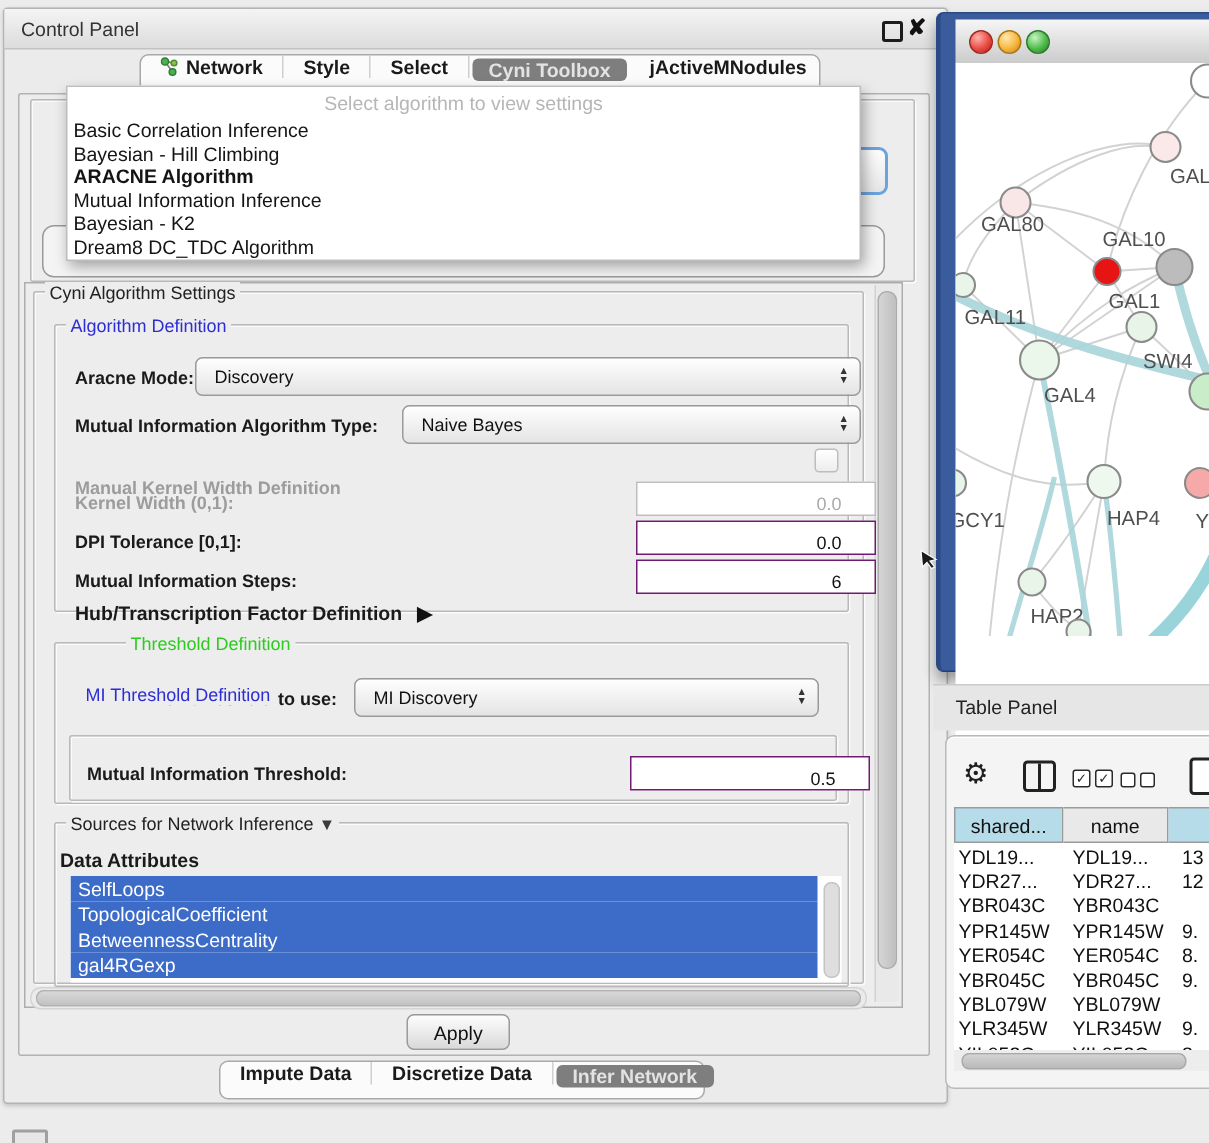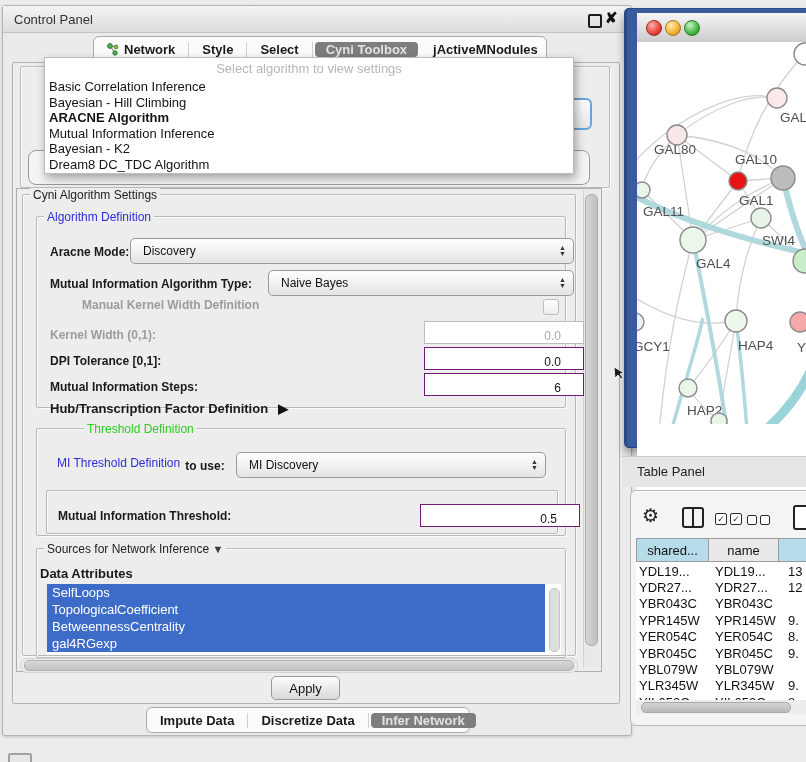--- a/index.html
+++ b/index.html
@@ -11,21 +11,21 @@
   .abs{position:absolute;}
   
   .cp-window{left:2px;top:5px;width:628px;height:729px;background:#ebebeb;
     border:1px solid #b4b4b4;border-radius:3px;box-shadow:0 1px 3px rgba(0,0,0,.18);}
   .cp-titlebar{left:3px;top:6px;width:626px;height:26px;
     background:linear-gradient(#f4f4f4,#dcdcdc);border-bottom:1px solid #c2c2c2;}
   .cp-title{left:14px;top:12px;font-size:13px;color:#333;}
   .float-btn{left:588px;top:14px;width:10px;height:10px;border:2px solid #1c1c1c;border-radius:2px;}
   .close-btn{left:605px;top:9px;font-size:15px;font-weight:bold;color:#111;}
   
-  .tabstrip{display:flex;align-items:center;background:#fbfbfb;border:1px solid #a9a9a9;border-radius:6px;}
+  .tabstrip{display:flex;align-items:flex-start;background:#fbfbfb;border:1px solid #a9a9a9;border-radius:6px;}
   .tabstrip-top{left:93px;top:36px;width:452px;height:24px;}
   .tabstrip-bottom{left:146px;top:707px;width:322px;height:24px;}
   .tab{display:flex;align-items:center;gap:5px;padding:0 13px;font-size:13px;font-weight:bold;
     color:#1a1a1a;border-right:1px solid #d0d0d0;white-space:nowrap;}
   .tab:last-child{border-right:none;}
   .tab.sel{background:#7e7e7e;color:#e3e3e3;border-radius:4px;margin:2px;padding:0 11px;border-right:none;}
   
   .content-panel{left:12px;top:62px;width:606px;height:640px;background:#ededed;
     border:1px solid #b2b2b2;border-radius:2px;}
   .groupbox{border:1px solid #b9b9b9;border-radius:2px;box-shadow:inset 1px 1px 0 #fafafa, 1px 1px 0 #fafafa;}
@@ -182,21 +182,21 @@
   <span>Discovery</span>
   <span class="arrows">▲<br>▼</span>
 </div>
 
 <div class="abs lbl" style="left:50px;top:277px;">Mutual Information Algorithm Type:</div>
 <div class="abs combo" style="left:268px;top:270px;width:292px;height:24px;">
   <span>Naive Bayes</span>
   <span class="arrows">▲<br>▼</span>
 </div>
 
-<div class="abs lbl dis" style="left:50px;top:298px;margin-left:32px;">Manual Kernel Width Definition</div>
+<div class="abs lbl dis" style="left:50px;top:318px;">Manual Kernel Width Definition</div>
 <div class="abs checkbox" style="left:543px;top:299px;"></div>
 
 <div class="abs lbl dis" style="left:50px;top:328px;">Kernel Width (0,1):</div>
 <div class="abs tfield dis" style="left:424px;top:321px;width:136px;height:21px;">
     <span>0.0</span>
   </div>
 
 <div class="abs lbl" style="left:50px;top:354px;">DPI Tolerance [0,1]:</div>
 <div class="abs tfield" style="left:424px;top:347px;width:136px;height:21px;">
     <span>0.0</span>

